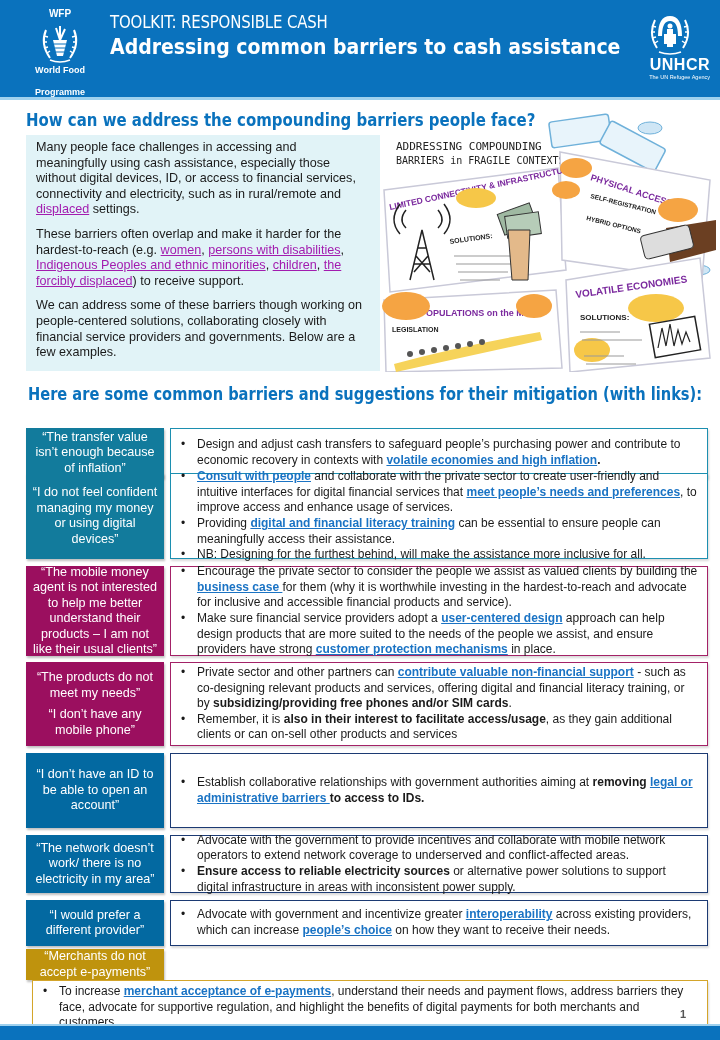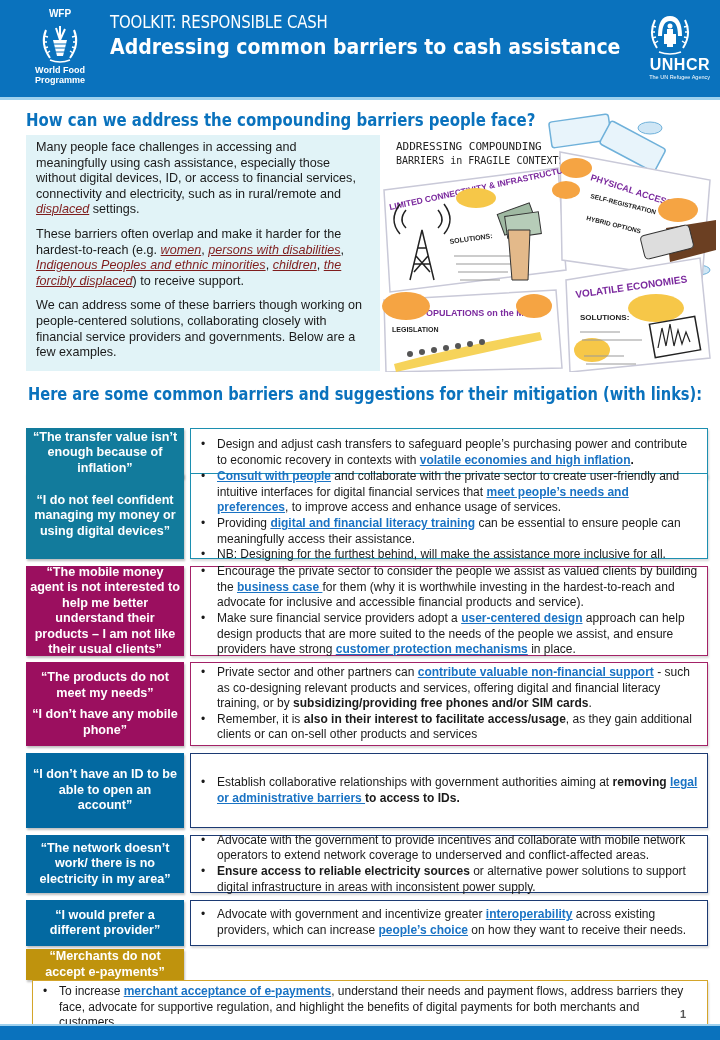--- a/index.html
+++ b/index.html
@@ -18,29 +18,29 @@
   .unhcr-logo { position: absolute; left: 630px; top: 12px; width: 80px; height: 80px; color: #fff; text-align: right; }
   .unhcr-logo svg { display: block; margin: 0 auto; }
   .unhcr-logo .unhcr-name { font-weight: bold; font-size: 16px; display: block; margin-top: 0px; letter-spacing: 0.5px; }
   .unhcr-logo .unhcr-tag { font-size: 5.5px; display: block; }
 
   
   .section-heading { position: absolute; color: #0a72bd; font-weight: bold; font-family: "DejaVu Sans", sans-serif; white-space: nowrap; transform-origin: left; }
   .intro-heading { left: 26px; top: 110px; font-size: 17px; transform: scaleX(0.88); }
   .intro-box { position: absolute; left: 26px; top: 135px; width: 354px; height: 236px; background: #e1f3f7; padding: 5px 10px 0 10px; font-size: 12.6px; line-height: 15.6px; }
   .intro-box p { margin-bottom: 9px; }
-  .intro-box a { color: #7f1d1d; text-decoration: underline; font-style: italic; }
+  .intro-box a { color: #a21caf; text-decoration: underline; }
 
   .sketch { position: absolute; left: 380px; top: 110px; width: 340px; height: 262px; }
 
   .barriers-heading { left: 28px; top: 384px; font-size: 17px; transform: scaleX(0.86); }
 
   
   .row { position: absolute; left: 26px; width: 682px; display: flex; }
-  .barrier { width: 158px; color: #fff; font-weight: bold; font-size: 12.6px; line-height: 15.5px; text-align: center; display: flex; flex-direction: column; justify-content: center; padding: 0 4px; box-shadow: 1px 2px 2px rgba(0,0,0,0.25); }
+  .barrier { width: 138px; color: #fff; font-weight: normal; font-size: 12.6px; line-height: 15.5px; text-align: center; display: flex; flex-direction: column; justify-content: center; padding: 0 4px; box-shadow: 1px 2px 2px rgba(0,0,0,0.25); }
   .barrier span { display: block; }
   .barrier span + span { margin-top: 6px; }
   .mitigation { margin-left: 6px; flex: 1; background: #fff; border: 1.5px solid; padding: 3px 8px 3px 8px; font-size: 12px; line-height: 15.6px; display: flex; flex-direction: column; justify-content: center; box-shadow: 1px 2px 2px rgba(0,0,0,0.15); }
   .mitigation ul { list-style: none; }
   .mitigation li { position: relative; padding-left: 18px; }
   .mitigation li::before { content: "•"; position: absolute; left: 2px; top: 0; }
   .mitigation a { color: #1a73c4; text-decoration: underline; font-weight: bold; }
   .mitigation b { font-weight: bold; }
 
   .c-teal .barrier { background: #127b9c; }
@@ -65,21 +65,21 @@
       <path d="M8 10 Q2 24 12 38" stroke="#fff" stroke-width="2" fill="none"></path>
       <path d="M36 10 Q42 24 32 38" stroke="#fff" stroke-width="2" fill="none"></path>
       <path d="M6 16 l4 1 M5 22 l4 0 M6 28 l4 -1 M9 33 l3 -2" stroke="#fff" stroke-width="1.5"></path>
       <path d="M38 16 l-4 1 M39 22 l-4 0 M38 28 l-4 -1 M35 33 l-3 -2" stroke="#fff" stroke-width="1.5"></path>
       <path d="M15 20 L29 20 L25 36 L19 36 Z" fill="#fff"></path>
       <path d="M16 24 h12 M17 28 h10 M18 32 h8" stroke="#0a72bd" stroke-width="1.2"></path>
       <path d="M22 20 L18 8 M22 20 L22 6 M22 20 L27 9" stroke="#fff" stroke-width="2"></path>
       <path d="M12 40 Q22 44 32 40" stroke="#fff" stroke-width="1.5" fill="none"></path>
     </svg>
     <span class="wfp-name">World Food</span>
-    <span class="wfp-name" style="margin-top:0">Programme</span>
+    <span class="wfp-name" style="margin-top:12px">Programme</span>
   </div>
 
   <div class="header-titles">
     <div class="header-kicker">TOOLKIT: RESPONSIBLE CASH</div>
     <div class="header-title">Addressing common barriers to cash assistance</div>
   </div>
 
   <div class="unhcr-logo">
     <svg width="46" height="44" viewBox="0 0 46 44">
       <path d="M8 8 Q1 22 10 36" stroke="#fff" stroke-width="2" fill="none"></path>

